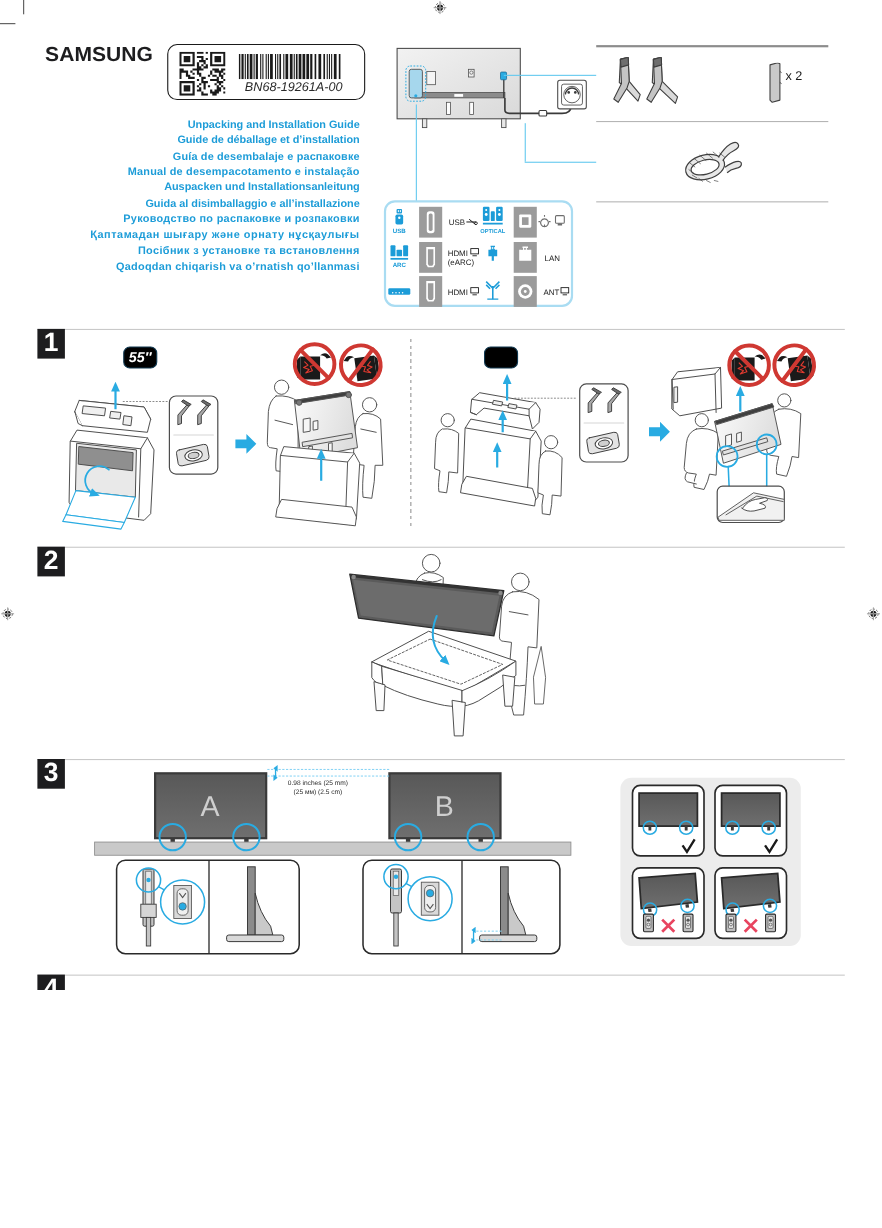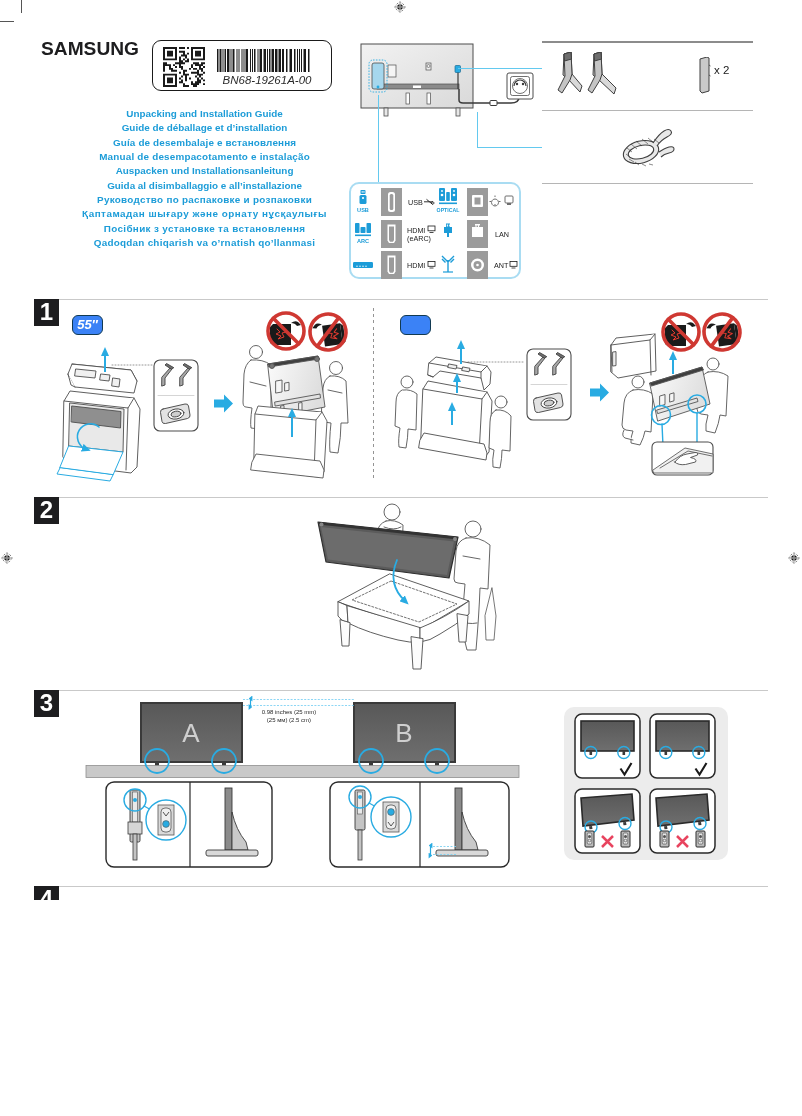--- a/index.html
+++ b/index.html
@@ -3,21 +3,21 @@
 <meta charset="utf-8">
 <style>
 html,body{margin:0;padding:0;background:#fff;}
 *{box-sizing:border-box;}
 .page{position:relative;width:802px;height:900px;background:#fff;overflow:hidden;
   font-family:"Liberation Sans",sans-serif;}
 .abs{position:absolute;}
 .secline{position:absolute;height:1px;background:#c9c9c9;}
 .secnum{position:absolute;width:25px;height:27px;background:#1d1d1f;color:#fff;
   font-weight:bold;font-size:24px;text-align:center;line-height:26px;}
-.badge{position:absolute;background:#3b82f6;border:1.6px solid #123a52;border-radius:6px;}
+.badge{position:absolute;background:#000000;border:1.6px solid #123a52;border-radius:6px;margin-left:40px;}
 .bluetxt{position:absolute;color:#1c9cd8;font-weight:bold;font-size:9.9px;line-height:14.35px;
   text-align:right;white-space:nowrap;}
 </style>
 </head>
 <body>
 <div class="page">
 
 <div class="abs" style="left:21px;top:0;width:1px;height:13px;background:#555;"></div>
 <div class="abs" style="left:0;top:21px;width:14px;height:1px;background:#555;"></div>
 <div class="abs" style="left:780px;top:1103px;width:1px;height:13px;background:#555;"></div>
@@ -52,24 +52,24 @@
 
 <div class="abs" style="left:152px;top:40px;width:180px;height:51px;border:1.3px solid #1a1a1a;border-radius:9px;"></div>
 <svg class="abs" style="left:163px;top:47px;" width="42" height="40" viewBox="0 0 42 42" preserveAspectRatio="none">
 <path fill="#1a1a1a" d="M0 0h14v2H0zM16 0h6v2H16zM24 0h2v2H24zM28 0h14v2H28zM0 2h2v2H0zM12 2h2v2H12zM28 2h2v2H28zM40 2h2v2H40zM0 4h2v2H0zM4 4h6v2H4zM12 4h2v2H12zM16 4h6v2H16zM28 4h2v2H28zM32 4h6v2H32zM40 4h2v2H40zM0 6h2v2H0zM4 6h6v2H4zM12 6h2v2H12zM20 6h2v2H20zM24 6h2v2H24zM28 6h2v2H28zM32 6h6v2H32zM40 6h2v2H40zM0 8h2v2H0zM4 8h6v2H4zM12 8h2v2H12zM18 8h6v2H18zM28 8h2v2H28zM32 8h6v2H32zM40 8h2v2H40zM0 10h2v2H0zM12 10h2v2H12zM16 10h2v2H16zM22 10h2v2H22zM28 10h2v2H28zM40 10h2v2H40zM0 12h14v2H0zM16 12h2v2H16zM20 12h2v2H20zM24 12h2v2H24zM28 12h14v2H28zM16 14h4v2H16zM22 14h4v2H22zM0 16h4v2H0zM12 16h10v2H12zM30 16h6v2H30zM38 16h4v2H38zM0 18h8v2H0zM10 18h2v2H10zM16 18h2v2H16zM28 18h2v2H28zM32 18h8v2H32zM0 20h2v2H0zM6 20h2v2H6zM12 20h2v2H12zM16 20h4v2H16zM28 20h2v2H28zM36 20h2v2H36zM40 20h2v2H40zM0 22h2v2H0zM6 22h4v2H6zM18 22h2v2H18zM26 22h2v2H26zM30 22h4v2H30zM36 22h4v2H36zM0 24h2v2H0zM8 24h6v2H8zM20 24h4v2H20zM34 24h2v2H34zM38 24h2v2H38zM16 26h2v2H16zM20 26h2v2H20zM28 26h8v2H28zM40 26h2v2H40zM0 28h14v2H0zM20 28h6v2H20zM34 28h6v2H34zM0 30h2v2H0zM12 30h2v2H12zM18 30h2v2H18zM22 30h2v2H22zM32 30h2v2H32zM36 30h2v2H36zM0 32h2v2H0zM4 32h6v2H4zM12 32h2v2H12zM16 32h2v2H16zM22 32h2v2H22zM26 32h2v2H26zM34 32h2v2H34zM38 32h2v2H38zM0 34h2v2H0zM4 34h6v2H4zM12 34h2v2H12zM18 34h2v2H18zM22 34h2v2H22zM34 34h4v2H34zM40 34h2v2H40zM0 36h2v2H0zM4 36h6v2H4zM12 36h2v2H12zM16 36h4v2H16zM28 36h2v2H28zM32 36h6v2H32zM0 38h2v2H0zM12 38h2v2H12zM20 38h2v2H20zM28 38h8v2H28zM40 38h2v2H40zM0 40h14v2H0zM20 40h6v2H20zM30 40h4v2H30z"></path>
 </svg>
 <svg class="abs" style="left:217px;top:49px;" width="93" height="23" viewBox="0 0 93 23">
 <path fill="#1a1a1a" d="M0 0h1.5v23H0zM2.5 0h2v23H2.5zM5.5 0h1v23H5.5zM7.5 0h1.5v23H7.5zM10 0h2.5v23H10zM13.5 0h1v23H13.5zM15.5 0h2v23H15.5zM19.5 0h1v23H19.5zM21.5 0h1v23H21.5zM24.5 0h1v23H24.5zM26.5 0h1v23H26.5zM28.5 0h2.5v23H28.5zM33 0h1v23H33zM35 0h1v23H35zM37 0h1.5v23H37zM40.5 0h1v23H40.5zM42.5 0h2.5v23H42.5zM46.5 0h2.5v23H46.5zM50 0h1v23H50zM52 0h1.5v23H52zM54.5 0h2.5v23H54.5zM58 0h2.5v23H58zM61.5 0h2.5v23H61.5zM65 0h2v23H65zM69 0h1.5v23H69zM72.5 0h2.5v23H72.5zM77 0h1.5v23H77zM80 0h1v23H80zM82 0h1v23H82zM84 0h1v23H84zM86.5 0h2.5v23H86.5zM91 0h1.5v23H91z"></path>
 </svg>
 <div class="abs" style="left:217px;top:74px;width:100px;text-align:center;font-size:11.5px;color:#2a2a2a;font-style:italic;">BN68-19261A-00</div>
 
-<div class="bluetxt" style="right:475px;top:107px;text-align:center;">
+<div class="bluetxt" style="right:475px;top:107px;">
 Unpacking and Installation Guide<br>
 Guide de déballage et d’installation<br>
-<span style="letter-spacing:0.15px">Guía de desembalaje e встановлення</span><br>
+<span style="letter-spacing:0.15px">Guía de desembalaje e распаковке</span><br>
 <span style="letter-spacing:0.2px">Manual de desempacotamento e instalação</span><br>
 Auspacken und Installationsanleitung<br>
 Guida al disimballaggio e all’installazione<br>
 <span style="letter-spacing:0.28px">Руководство по распаковке и розпаковки</span><br>
 <span style="letter-spacing:0.5px">Қаптамадан шығару және орнату нұсқаулығы</span><br>
 <span style="letter-spacing:0.35px">Посібник з установке та встановлення</span><br>
 <span style="letter-spacing:0.25px">Qadoqdan chiqarish va o’rnatish qo’llanmasi</span>
 </div>
 
 <svg class="abs" style="left:355px;top:40px;" width="185" height="145" viewBox="0 0 185 145">

